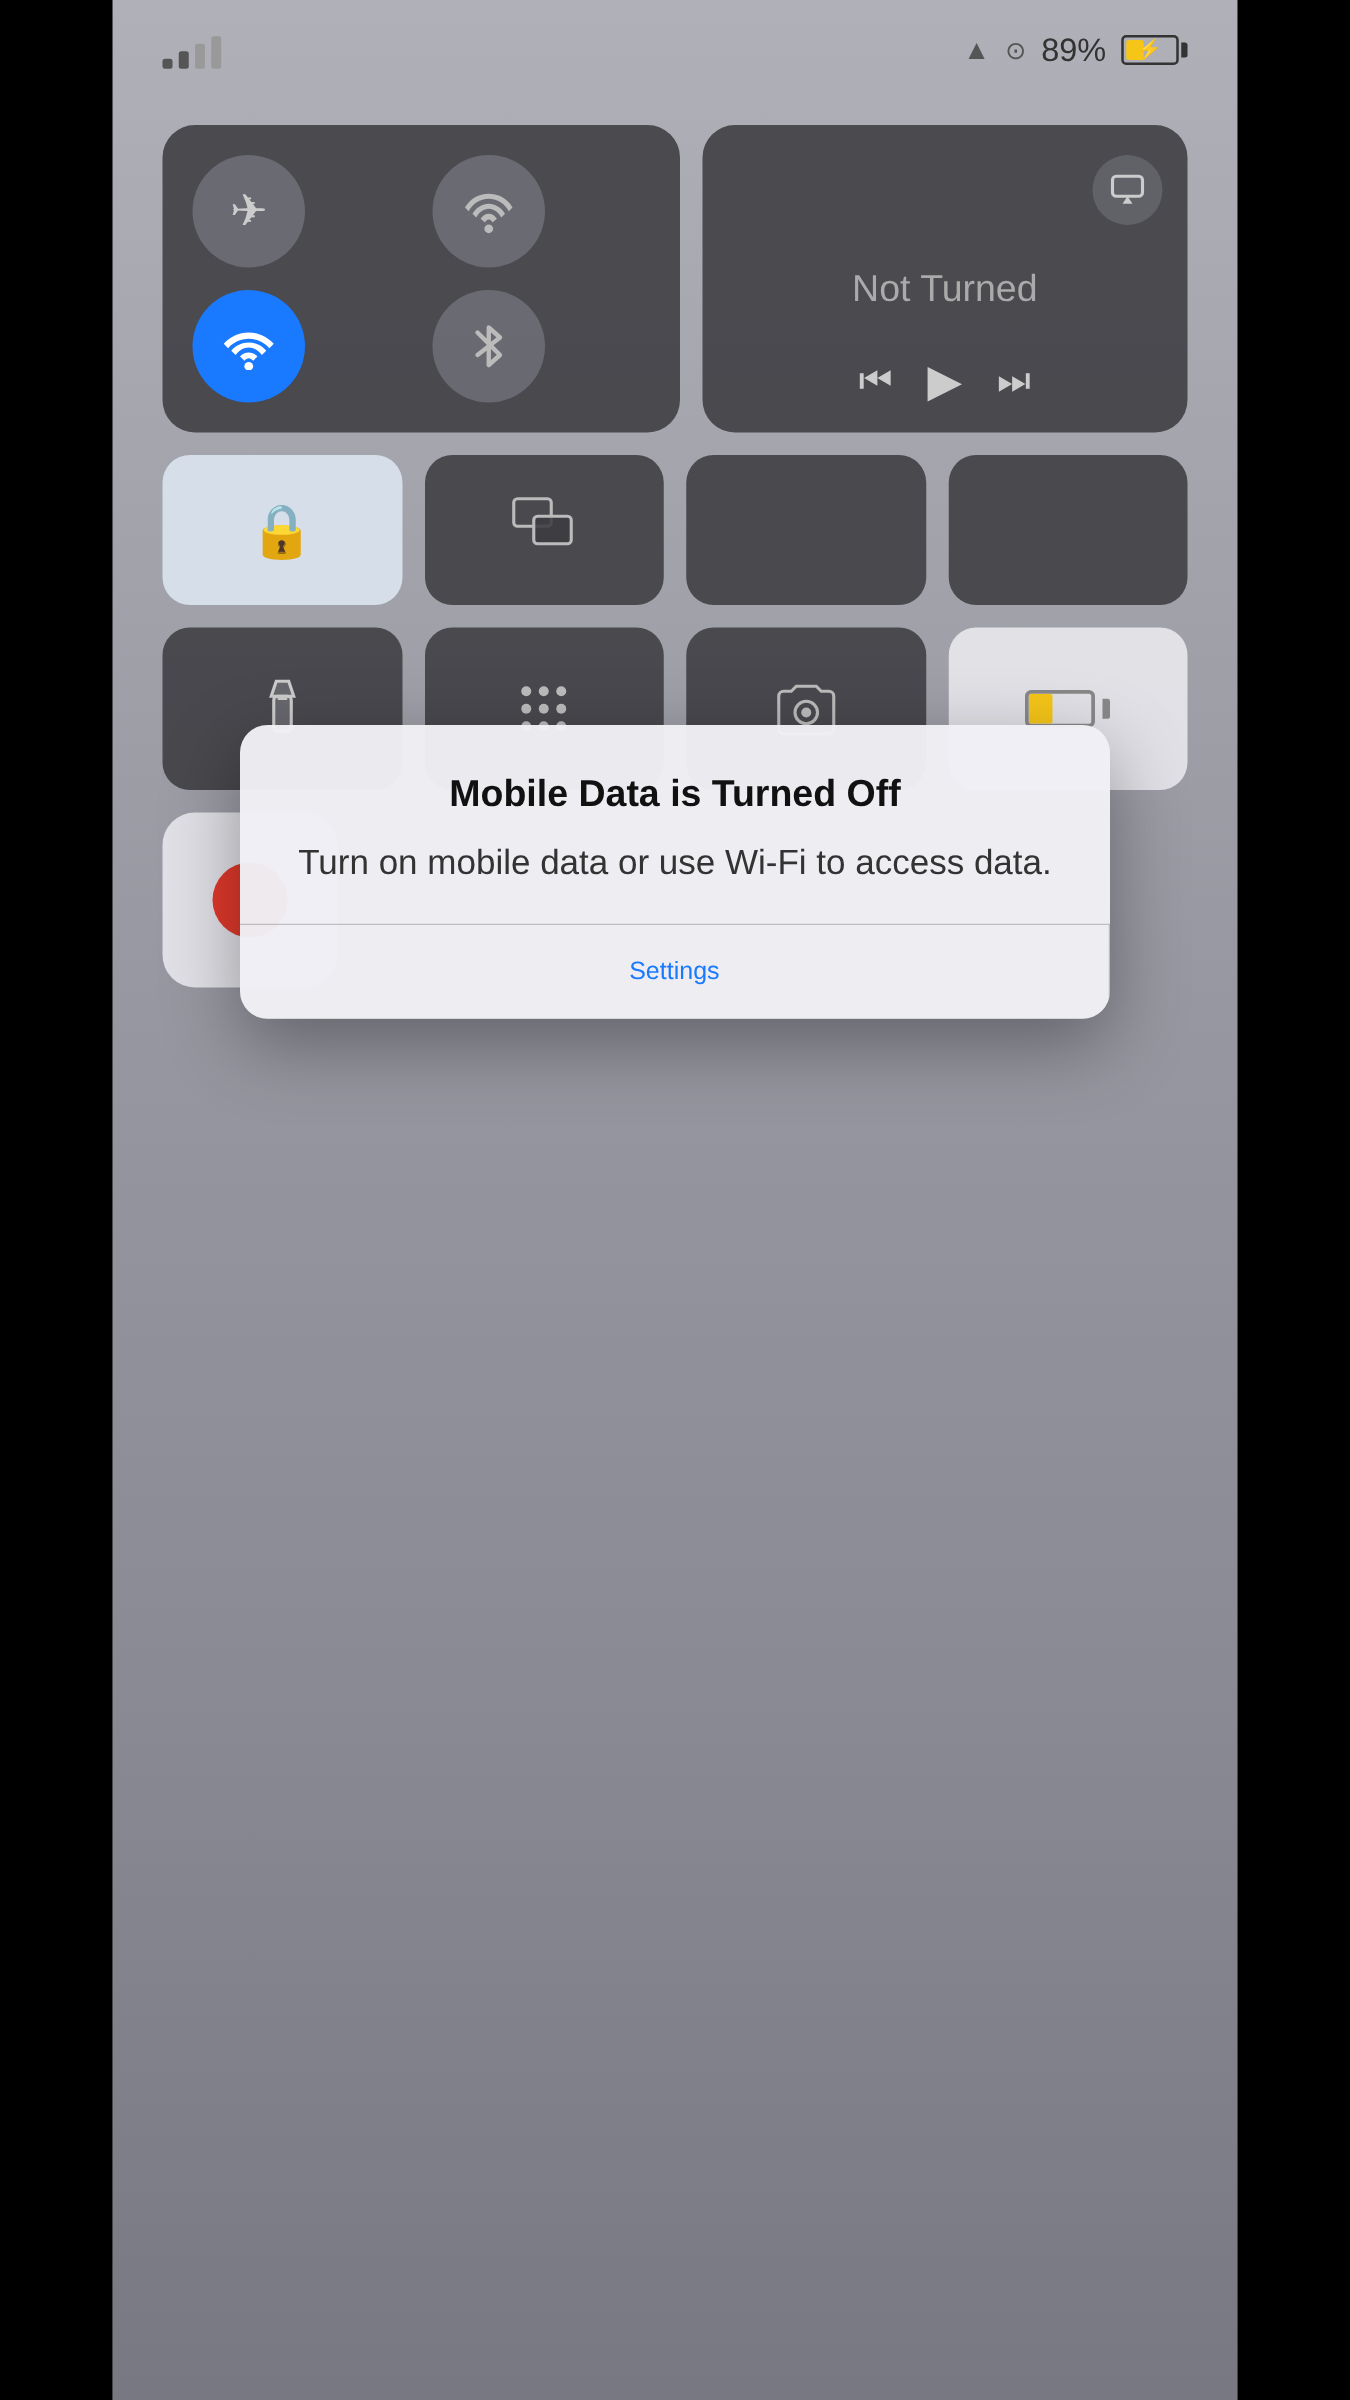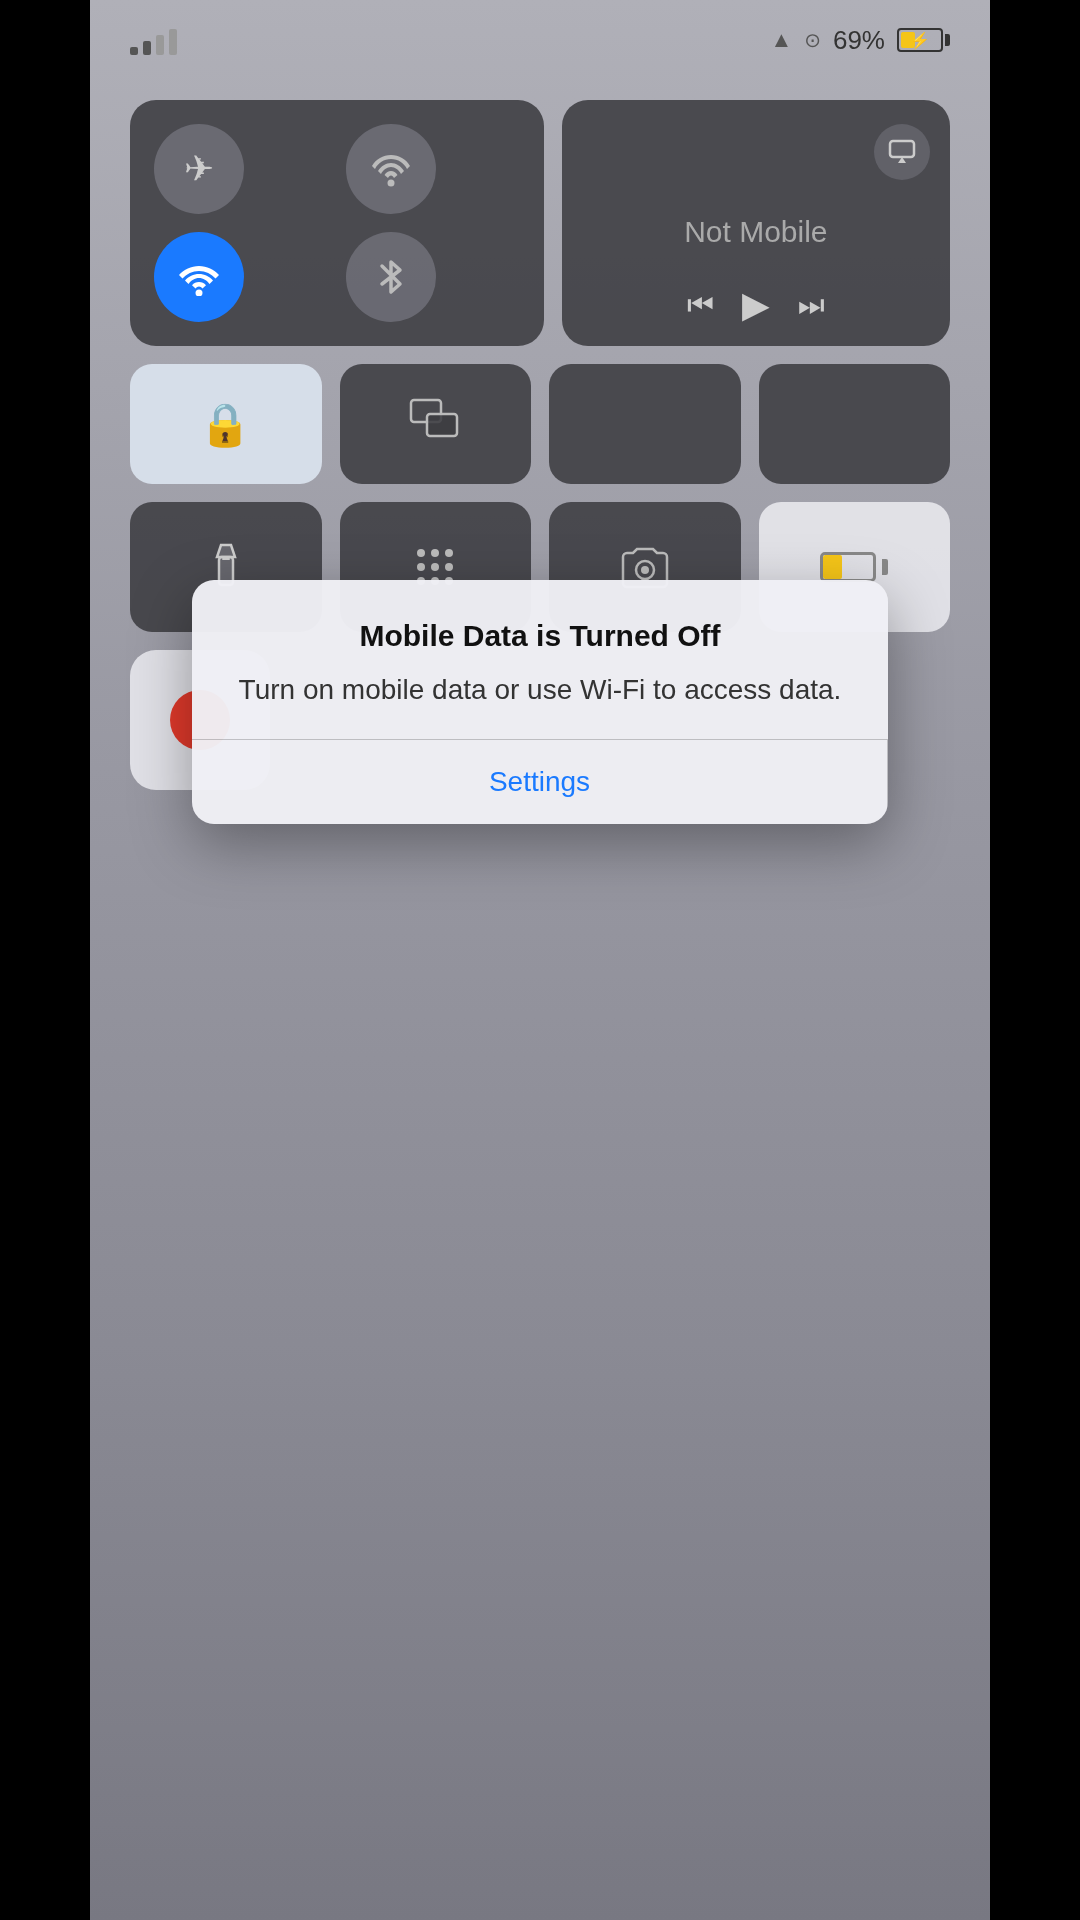--- a/index.html
+++ b/index.html
@@ -318,21 +318,21 @@
       height: 1px;
       background: rgba(0,0,0,0.2);
     }
     .alert-buttons {
       display: flex;
     }
     .alert-btn {
       flex: 1;
       padding: 26px 10px;
       text-align: center;
-      font-size: 28px;
+      font-size: 20px;
       color: #1a7aff;
       font-weight: 400;
       cursor: pointer;
       background: none;
       border: none;
     }
     .alert-btn.bold {
       font-weight: 600;
     }
     .alert-divider-v {
@@ -381,21 +381,21 @@
 <div class="status-bar">
   <div class="status-signal">
     <div class="signal-bar" style="height:8px;"></div>
     <div class="signal-bar" style="height:14px;"></div>
     <div class="signal-bar" style="height:20px; background:#999;"></div>
     <div class="signal-bar" style="height:26px; background:#999;"></div>
   </div>
   <div class="status-right">
     <span style="font-size:22px; color:#555;">▲</span>
     <span style="font-size:20px; color:#555;">⊙</span>
-    <span class="battery-pct">69%</span>
+    <span class="battery-pct">89%</span>
     <div class="battery-icon">
       <div class="battery-body">
         <div class="battery-fill"></div>
         <span class="battery-lightning" style="font-size:16px; color:#333; z-index:1;">⚡</span>
       </div>
       <div class="battery-cap"></div>
     </div>
   </div>
 </div>
 
@@ -432,21 +432,21 @@
       </div>
     </div>
 
     <div class="media-panel">
       <div class="airplay-btn">
         <svg width="28" height="26" viewBox="0 0 28 26" fill="none">
           <rect x="2" y="2" width="24" height="16" rx="3" stroke="#ccc" stroke-width="2.5" fill="none"></rect>
           <path d="M10 24 L14 18 L18 24 Z" fill="#ccc"></path>
         </svg>
       </div>
-      <div class="not-playing">Not Mobile</div>
+      <div class="not-playing">Not Turned</div>
       <div class="media-controls">
         <button class="mc-btn">⏮</button>
         <button class="mc-btn mc-play">▶</button>
         <button class="mc-btn">⏭</button>
       </div>
     </div>
   </div>
 
   <div class="quick-row">
 

